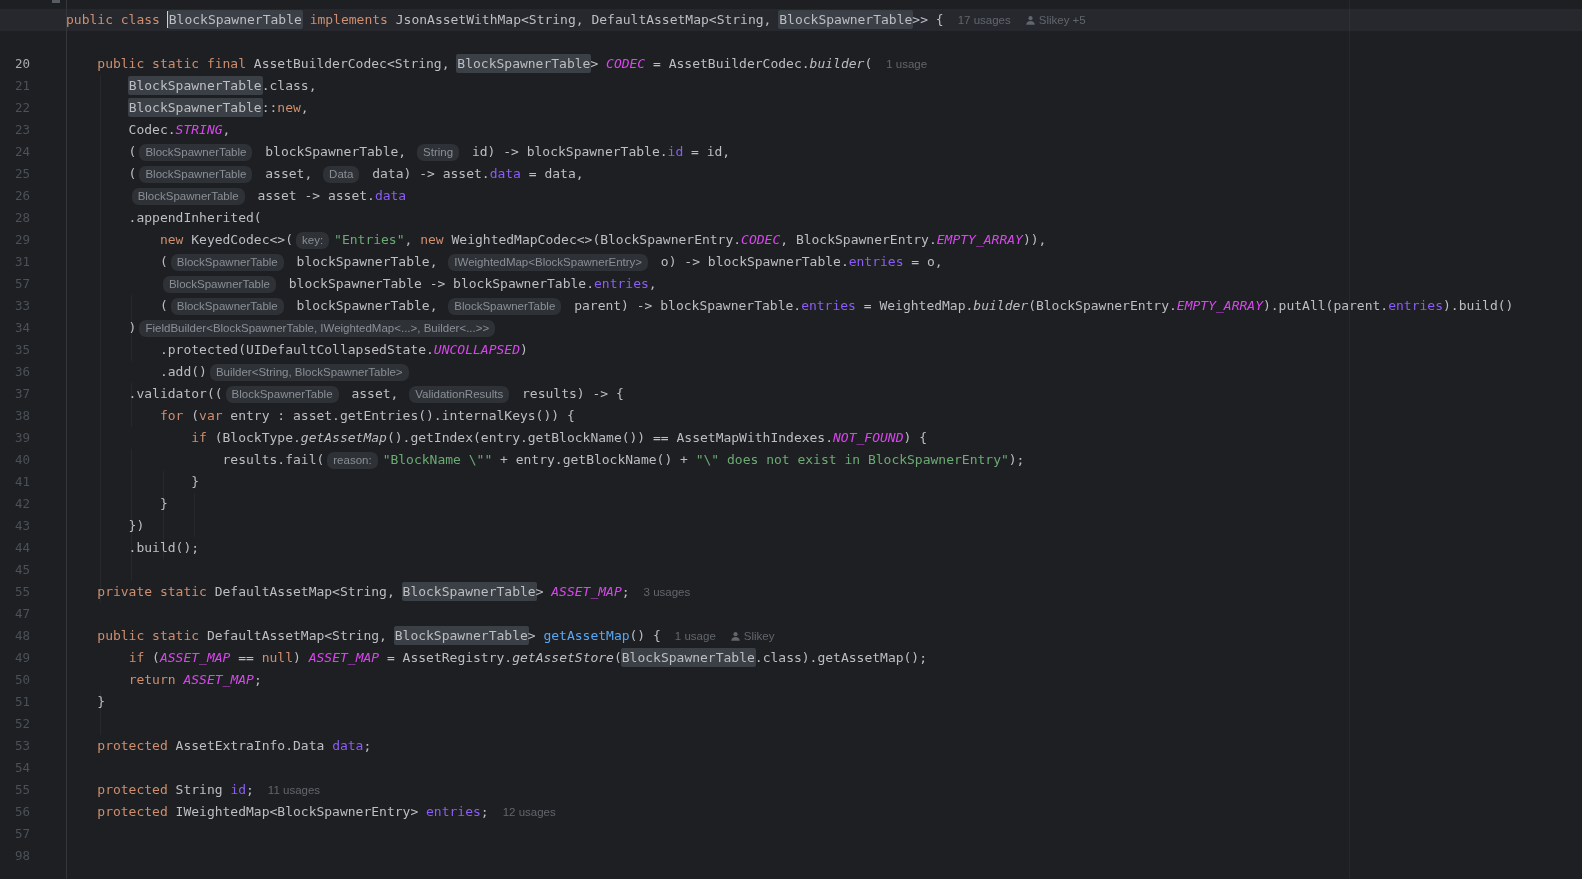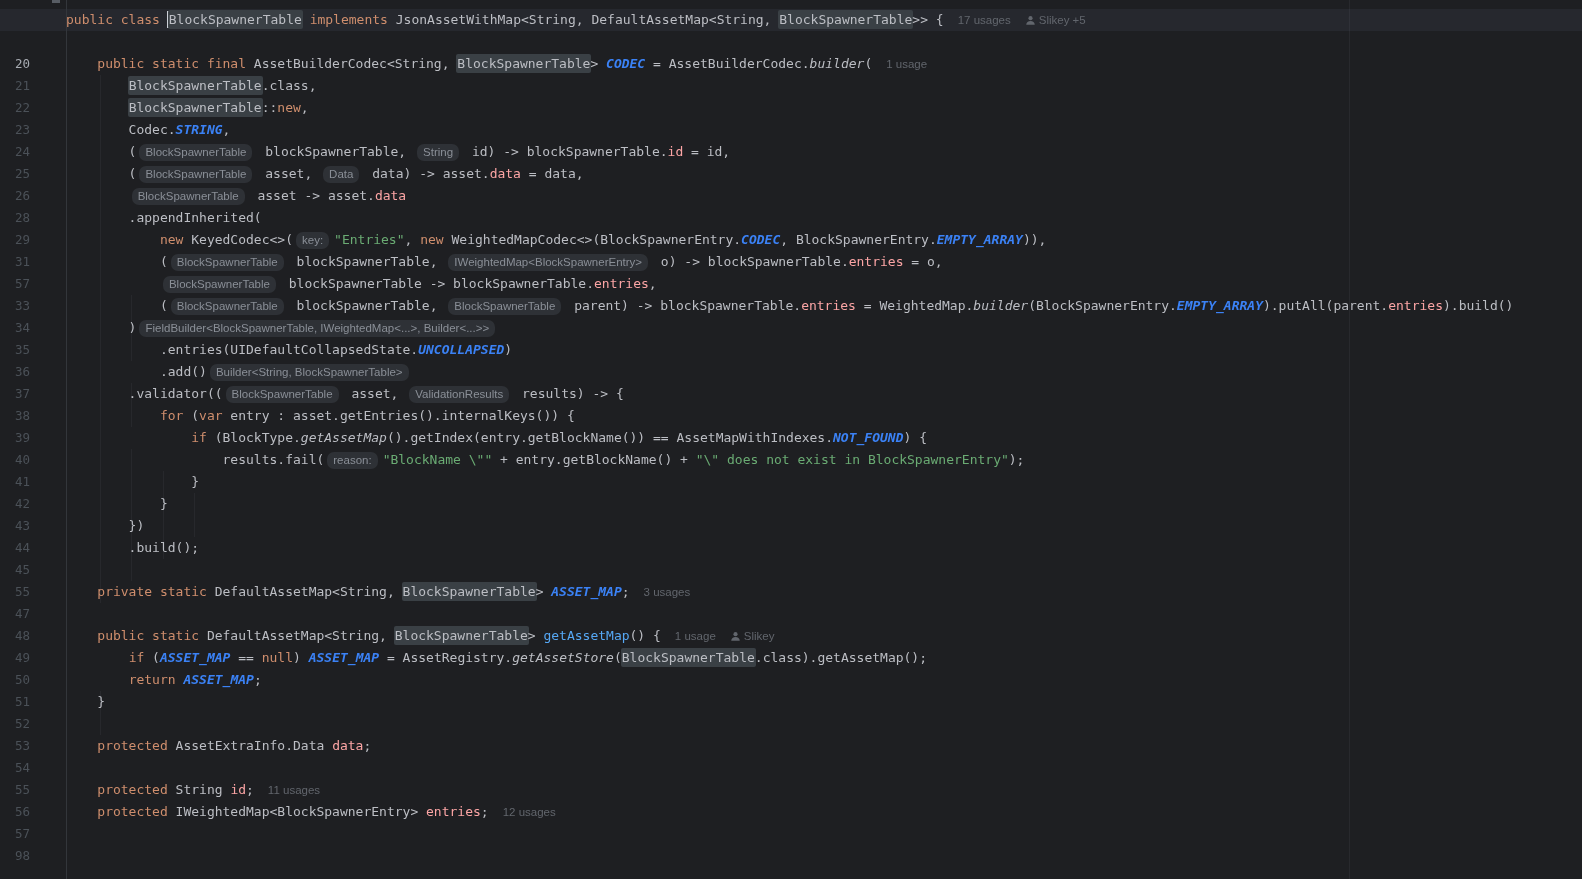--- a/index.html
+++ b/index.html
@@ -19,22 +19,22 @@
     flex:0 0 66px; width:66px; text-align:right; padding-right:36px;
     color:#4B5158; font-size:12.5px; line-height:22px; user-select:none;margin-top:44px;
   }
   .row.current .gutter-num { color:#A8ACB3; }
   .code {
     flex:1; white-space:pre; line-height:22px; color:#BCBEC4;
     font-family:inherit; font-size:13px;
   }
   .tok-kw { color:#CF8E6D; }
   .tok-t  { color:#BCBEC4; }
-  .tok-c  { color:#3b82f6; font-style:italic;font-weight:bold; }
-  .tok-f  { color:#fca5a5; }
+  .tok-c  { color:#d946ef; font-style:italic; }
+  .tok-f  { color:#8b5cf6; }
   .tok-s  { color:#6AAB73; }
   .tok-m  { color:#56A8F5; }
   .tok-sm { color:#BCBEC4; font-style:italic; }
   .tok-hl { background:#3A4045; border-radius:2px; padding:2px 1px; margin:0 -1px; }
   .tok-sq {
     text-decoration-style:wavy;
     text-decoration-color:#A49152; text-decoration-thickness:1px;
     text-underline-offset:3.5px;
   }
   .chip {
@@ -126,21 +126,21 @@
       <div class="row">
         <div class="gutter-num">35</div>
         <div class="code"><span class="tok-t">            (</span><span class="chip">BlockSpawnerTable</span><span class="tok-t"> blockSpawnerTable, </span><span class="chip">BlockSpawnerTable</span><span class="tok-t"> parent) -&gt; blockSpawnerTable.</span><span class="tok-f">entries</span><span class="tok-t"> = WeightedMap.</span><span class="tok-sm">builder</span><span class="tok-t">(BlockSpawnerEntry.</span><span class="tok-c">EMPTY_ARRAY</span><span class="tok-t">).putAll(parent.</span><span class="tok-f">entries</span><span class="tok-t">).build()</span></div>
       </div>
       <div class="row">
         <div class="gutter-num">36</div>
         <div class="code"><span class="tok-t">        )</span><span class="chip">FieldBuilder&lt;BlockSpawnerTable, IWeightedMap&lt;...&gt;, Builder&lt;...&gt;&gt;</span></div>
       </div>
       <div class="row">
         <div class="gutter-num">37</div>
-        <div class="code"><span class="tok-t">            .entries(UIDefaultCollapsedState.</span><span class="tok-c">UNCOLLAPSED</span><span class="tok-t">)</span></div>
+        <div class="code"><span class="tok-t">            .protected(UIDefaultCollapsedState.</span><span class="tok-c">UNCOLLAPSED</span><span class="tok-t">)</span></div>
       </div>
       <div class="row">
         <div class="gutter-num">38</div>
         <div class="code"><span class="tok-t">            .add()</span><span class="chip">Builder&lt;String, BlockSpawnerTable&gt;</span></div>
       </div>
       <div class="row">
         <div class="gutter-num">39</div>
         <div class="code"><span class="tok-t">        .</span><span class="tok-t tok-sq">validator</span><span class="tok-t">((</span><span class="chip">BlockSpawnerTable</span><span class="tok-t"> asset, </span><span class="chip">ValidationResults</span><span class="tok-t"> results) -&gt; {</span></div>
       </div>
       <div class="row">

